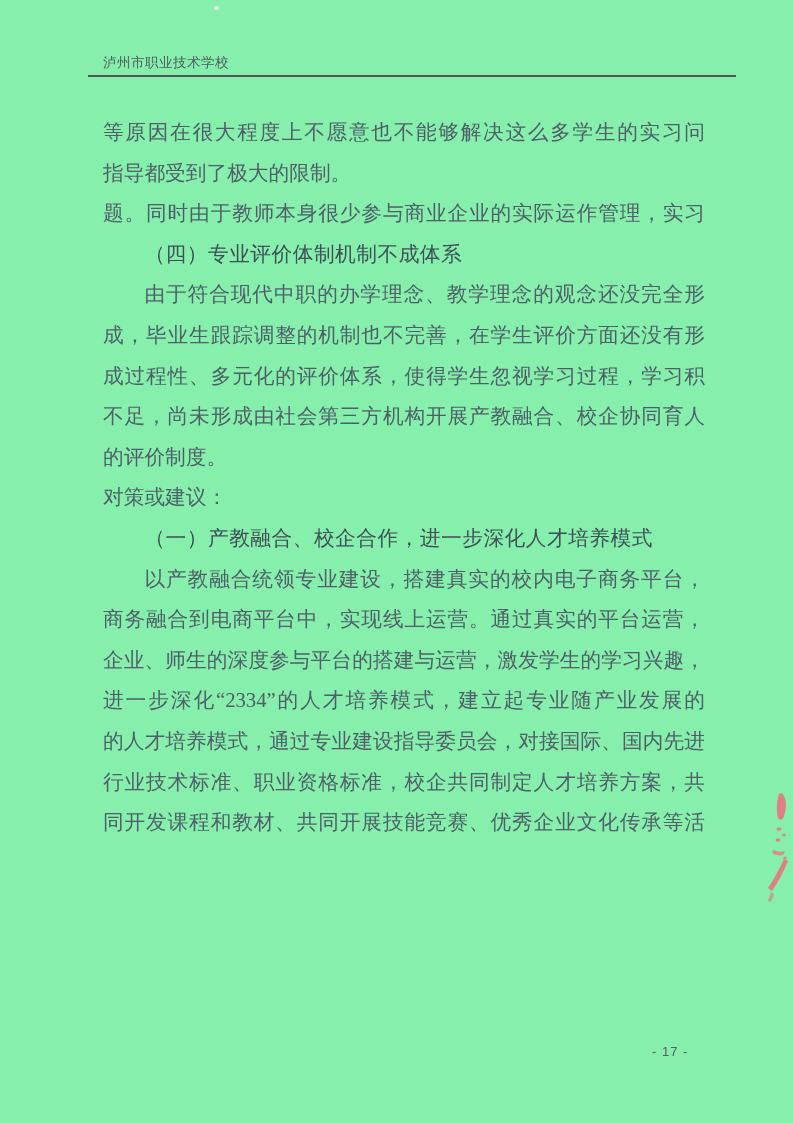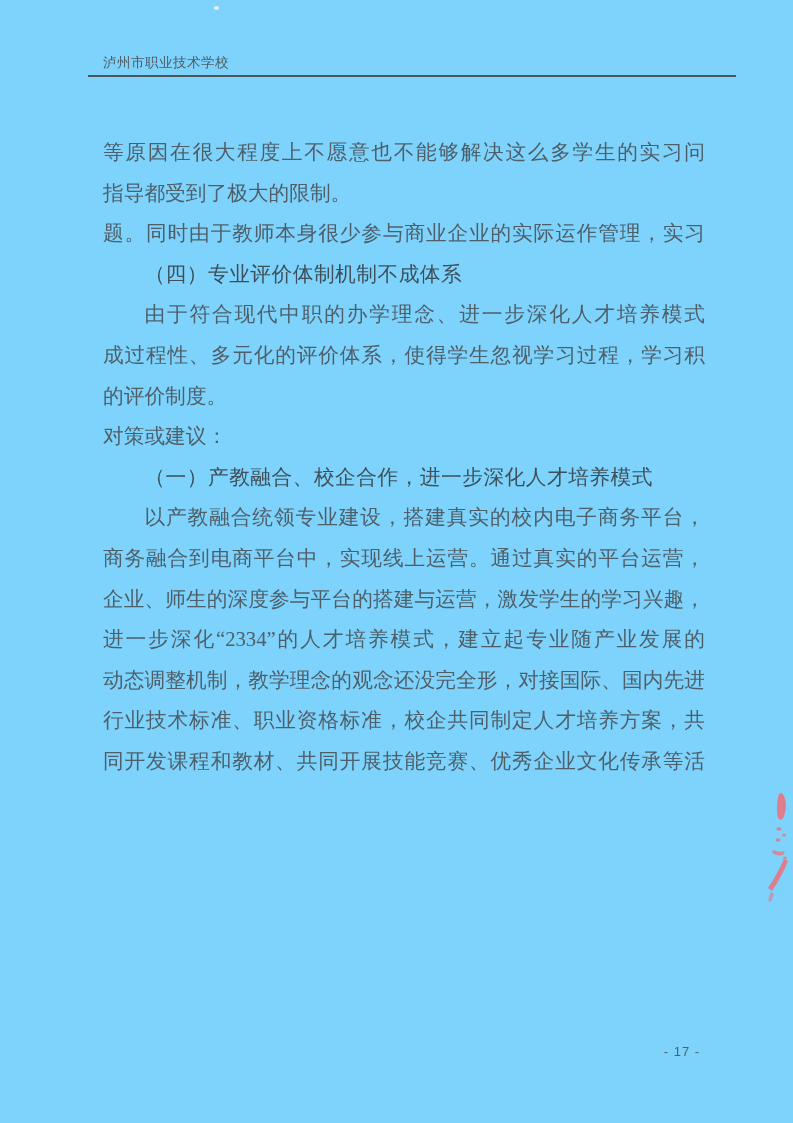--- a/index.html
+++ b/index.html
@@ -1,20 +1,20 @@
 <!DOCTYPE html>
 <html><head>
 <meta charset="utf-8">
 <style>
   html, body { margin: 0; padding: 0; background: #ffffff; }
   .page {
     position: relative;
     width: 793px;
     height: 1123px;
-    background: #7dd3fc;
+    background: #86efac;
     overflow: hidden;
     font-family: "Liberation Serif", "DejaVu Serif", serif;
   }
   
   .header-text {
     position: absolute;
     left: 103px;
     top: 54px;
     font-size: 13.5px;
     letter-spacing: 0.5px;
@@ -25,21 +25,21 @@
     left: 88px;
     top: 75px;
     width: 648px;
     height: 2px;
     background: #4e565c;
   }
   
   .body-text {
     position: absolute;
     left: 103px;
-    top: 132px;
+    top: 112px;
     width: 602px;
     font-size: 20.7px;
     color: #4e5f6a;
   }
   .line {
     line-height: 40.6px;
     white-space: nowrap;
     text-align: left;
   }
   .line.j { text-align-last: justify; }
@@ -52,21 +52,20 @@
     font-weight: 400;
     color: #3f4f59;
     letter-spacing: 0.5px;
   }
   
   .page-number {
     position: absolute;
     left: 652px;
     top: 1044px;
     width: 60px;
-    text-align: center;
     font-size: 13px;
     letter-spacing: 1px;
     color: #565e66;
     font-family: "Liberation Sans", "DejaVu Sans", sans-serif;
   }
   
   .red-marks {
     position: absolute;
     left: 749px;
     top: 778px;
@@ -94,34 +93,36 @@
   <div class="header-text">泸州市职业技术学校</div>
   <div class="header-rule"></div>
 
   <div class="body-text">
     <div class="line j">等原因在很大程度上不愿意也不能够解决这么多学生的实习问</div>
     <div class="line end">指导都受到了极大的限制。</div>
     <div class="line j">题。同时由于教师本身很少参与商业企业的实际运作管理，实习</div>
 
     <div class="heading">（四）专业评价体制机制不成体系</div>
 
-    <div class="line j ind">由于符合现代中职的办学理念、进一步深化人才培养模式</div>
+    <div class="line j ind">由于符合现代中职的办学理念、教学理念的观念还没完全形</div>
+    <div class="line j">成，毕业生跟踪调整的机制也不完善，在学生评价方面还没有形</div>
     <div class="line j">成过程性、多元化的评价体系，使得学生忽视学习过程，学习积</div>
+    <div class="line j">不足，尚未形成由社会第三方机构开展产教融合、校企协同育人</div>
     <div class="line end">的评价制度。</div>
 
 
     <div class="line end">对策或建议：</div>
 
     <div class="heading">（一）产教融合、校企合作，进一步深化人才培养模式</div>
 
     <div class="line j ind">以产教融合统领专业建设，搭建真实的校内电子商务平台，</div>
     <div class="line j">商务融合到电商平台中，实现线上运营。通过真实的平台运营，</div>
     <div class="line j">企业、师生的深度参与平台的搭建与运营，激发学生的学习兴趣，</div>
     <div class="line j">进一步深化“2334”的人才培养模式，建立起专业随产业发展的</div>
-    <div class="line j">动态调整机制，教学理念的观念还没完全形，对接国际、国内先进</div>
+    <div class="line j">的人才培养模式，通过专业建设指导委员会，对接国际、国内先进</div>
     <div class="line j">行业技术标准、职业资格标准，校企共同制定人才培养方案，共</div>
     <div class="line j">同开发课程和教材、共同开展技能竞赛、优秀企业文化传承等活</div>
   </div>
 
   <svg class="red-marks" viewBox="0 0 44 130" xmlns="http://www.w3.org/2000/svg">
     <g fill="#e97380">
       <path d="M33,15 C37,20 38.5,28 35,38 C34,42 31,43 29,40 C27,32 28,22 30,16 Z" opacity="0.9"></path>
       <ellipse cx="30" cy="51" rx="2.6" ry="1.8" opacity="0.8"></ellipse>
       <ellipse cx="35" cy="57" rx="2.1" ry="1.5" opacity="0.75"></ellipse>
       <ellipse cx="29" cy="62" rx="2.6" ry="1.8" opacity="0.8"></ellipse>

